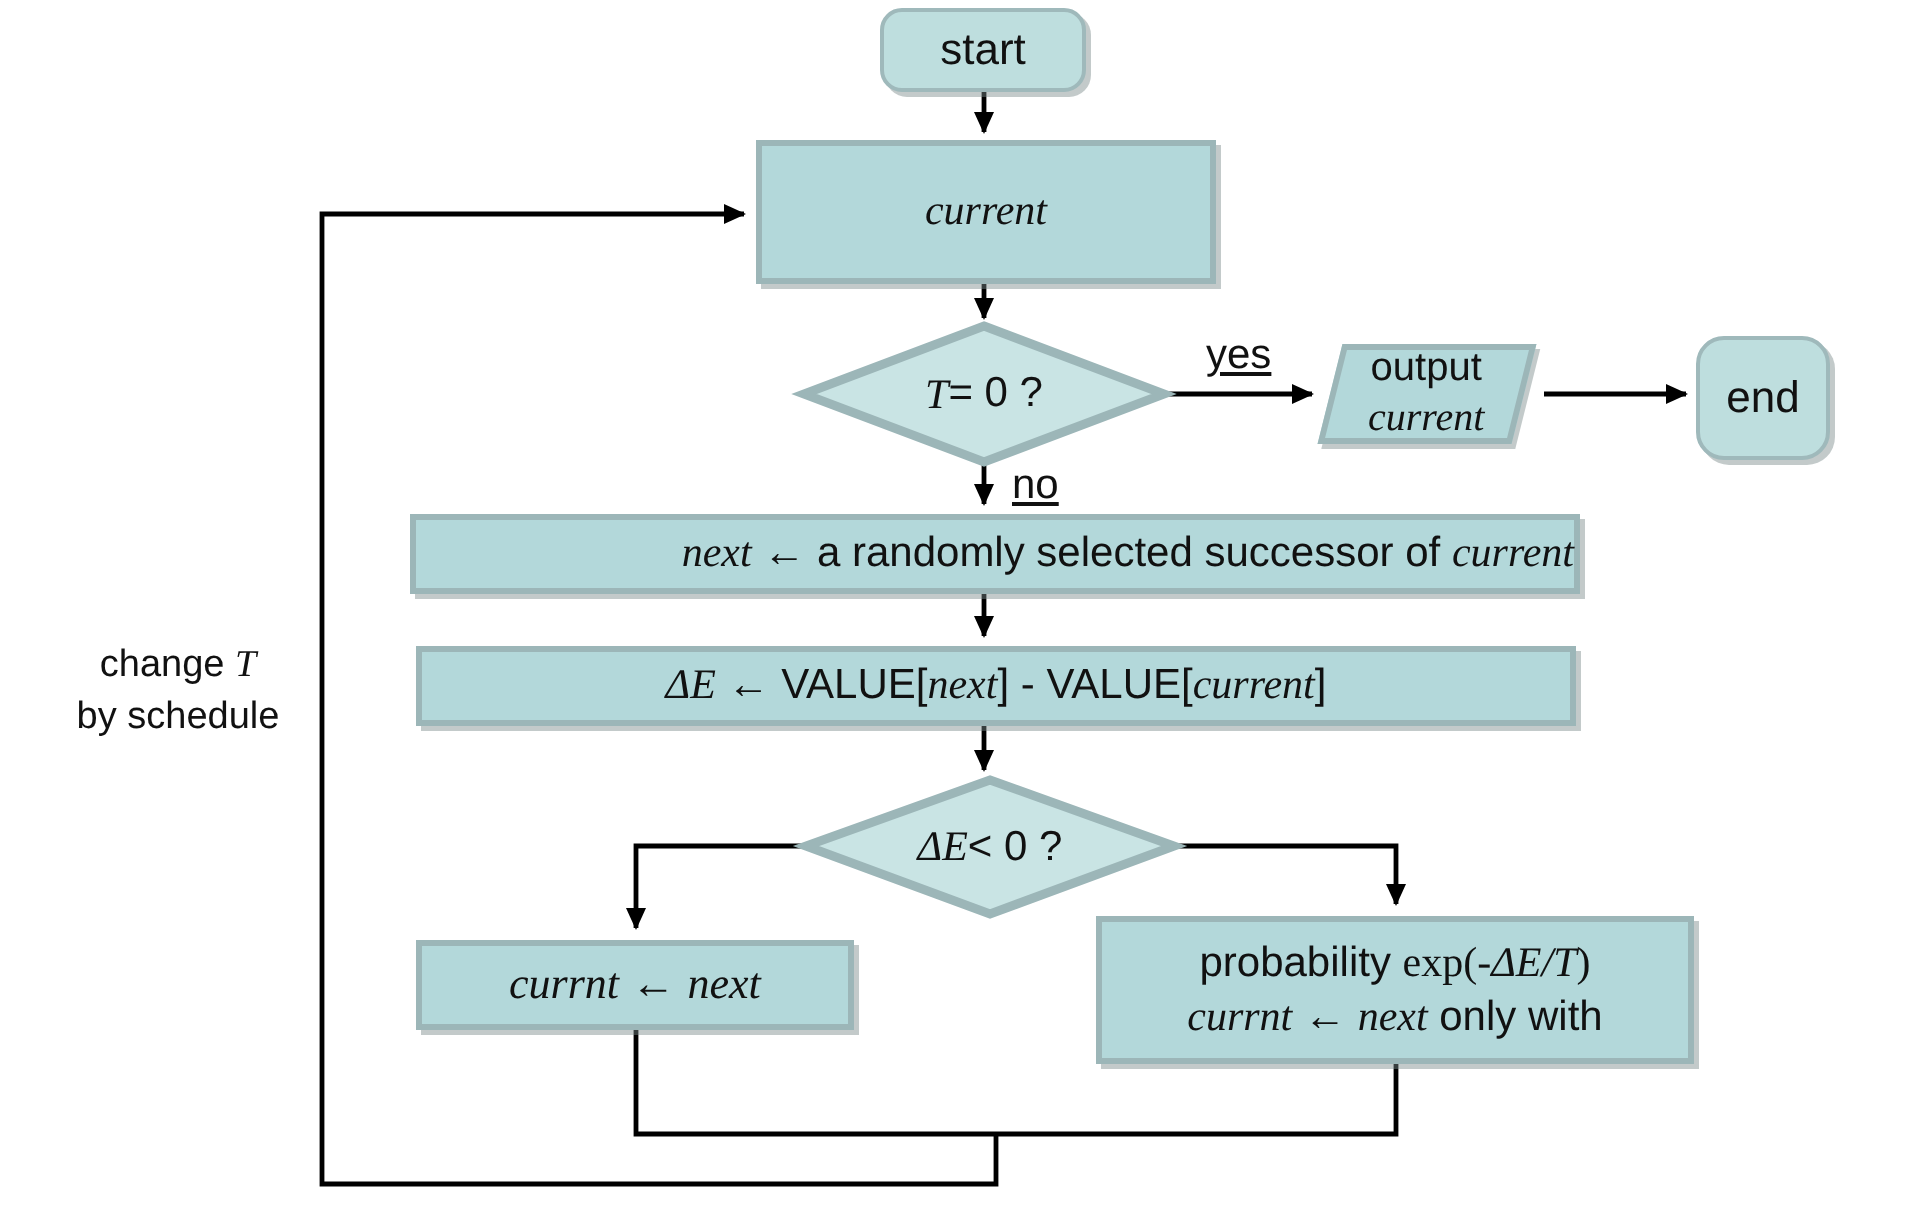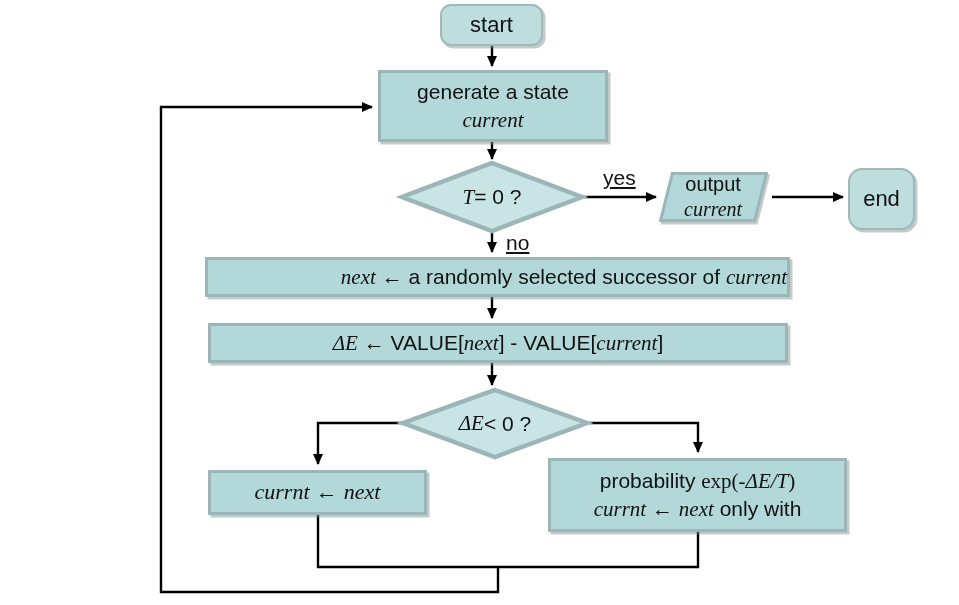--- a/index.html
+++ b/index.html
@@ -85,21 +85,20 @@
 
     <polygon points="492,163 582,197 492,231 402,197" style="fill:var(--diamond-fill,#c9e4e4);stroke:var(--shape-border,#9cb6b8);stroke-width:4.5"></polygon>
     <polygon points="495,390 587,423 495,457 403,423" style="fill:var(--diamond-fill,#c9e4e4);stroke:var(--shape-border,#9cb6b8);stroke-width:4.5"></polygon>
   </svg>
 
   <div class="node terminal" style="left:440px;top:4px;width:103px;height:42px;">
     <div>start</div>
   </div>
 
   <div class="node" style="left:378px;top:70px;width:230px;height:72px;">
-    <div><span>generate a state</span></div>
     <div><span class="s-var">current</span></div>
   </div>
 
   <div class="decision-label" style="left:402px;top:163px;width:180px;height:68px;">
       <span class="s-var">T</span>
       <span> = 0 ?</span>
     </div>
 
   <div class="edge-label" style="left:603px;top:166px;">yes</div>
   <div class="edge-label" style="left:506px;top:231px;">no</div>
@@ -130,14 +129,18 @@
 
   <div class="node" style="left:208px;top:470px;width:219px;height:45px;font-size:22px;">
     <div><span class="s-var">currnt</span><span> ← </span><span class="s-var">next</span></div>
   </div>
 
   <div class="node" style="left:548px;top:458px;width:299px;height:74px;">
     <div><span>probability </span><span class="s-serif">exp(</span><span class="s-var">-ΔE/T</span><span class="s-serif">)</span></div>
     <div><span class="s-var">currnt</span><span> ← </span><span class="s-var">next</span><span> only with</span></div>
   </div>
 
+  <div class="side-note" style="left:18px;top:320px;width:142px;">
+    <div><span>change </span><span class="s-var">T</span></div>
+    <div><span>by schedule</span></div>
+  </div>
 
 </div>
 
 </body></html>

